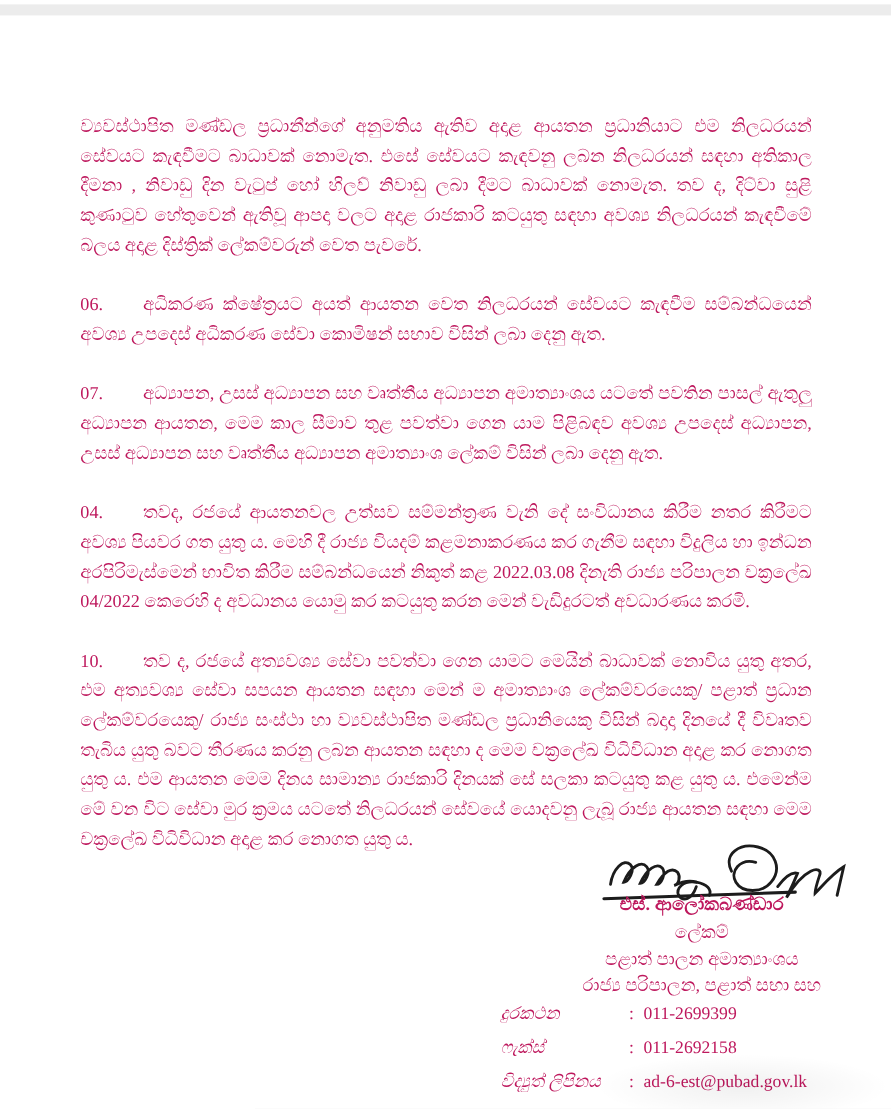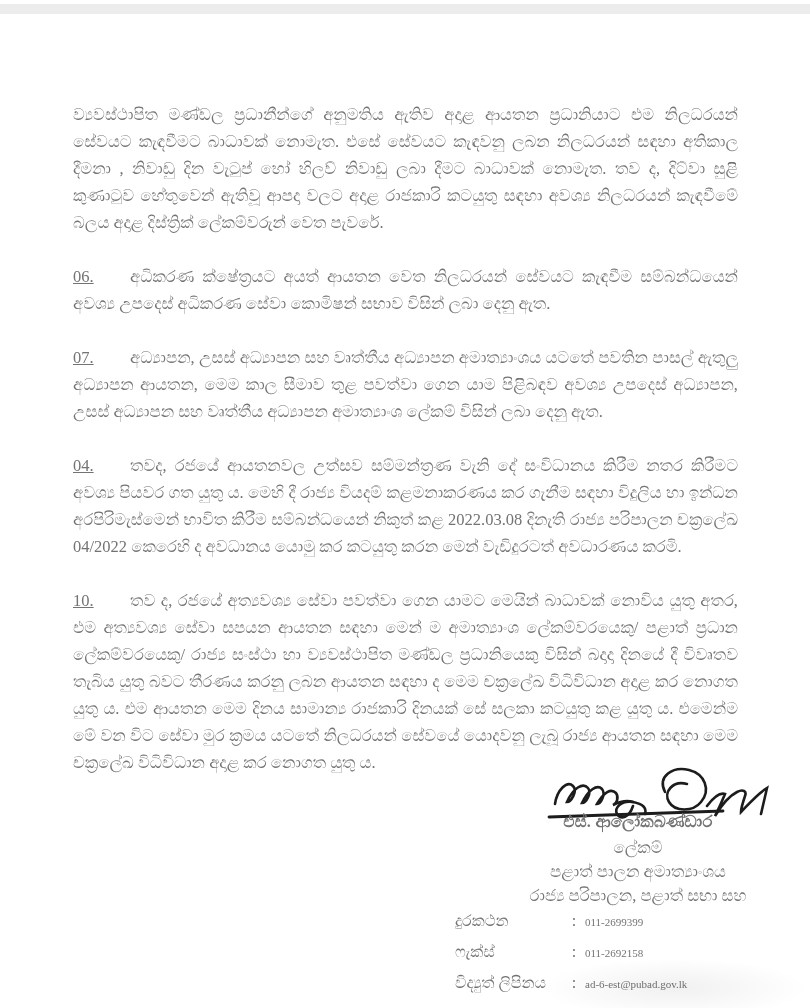--- a/index.html
+++ b/index.html
@@ -4,48 +4,48 @@
 <style>
   * { margin:0; padding:0; box-sizing:border-box; }
   html,body { background:#f4f4f4; }
   .page {
     position:relative;
     width:810px; height:1008px;
     margin:0 auto;
     background:#ffffff;
     overflow:hidden;
     font-family:"Liberation Serif","DejaVu Sans",serif;
-    color:#737373;
+    color:#be185d;
   }
   .top-band {
     position:absolute; top:4px; left:0; right:0; height:10px;
     background:#ececec;
   }
   .content {
     position:absolute; left:73px; top:101px; width:665px;
     font-size:16.5px; line-height:27px;
     text-align:justify;
   }
   .para { margin:0 0 27px 0; }
-  .numpara .pnum { display:inline-block; width:57px; text-align:left;text-decoration:underline; }
+  .numpara .pnum { display:inline-block; width:57px; text-align:left; }
   .sig-block {
     position:absolute; left:463px; top:762px; width:350px;
     text-align:center; font-size:16.5px; line-height:24px;
   }
   .sig-svg { display:block; margin:0 0 -14px 84px; }
   .sig-name { font-weight:600; letter-spacing:0.2px; }
   .sig-title { margin-top:2px; }
   .contact {
     position:absolute; left:455px; top:912px; width:330px;
     font-size:16px;
   }
   .contact-row { display:flex; align-items:baseline; height:31px; }
-  .contact-label { width:108px; text-align:left; }
+  .contact-label { width:108px; text-align:left;font-style:italic; }
   .contact-colon { width:22px; text-align:center; }
-  .contact-value { font-size:11px; }
+  .contact-value { font-size:16px; }
   .bottom-shadow {
     position:absolute; left:540px; top:958px; width:270px; height:50px;
     background:radial-gradient(ellipse at 50% 60%, rgba(0,0,0,0.06), rgba(0,0,0,0) 70%);
     pointer-events:none;
   }
   .sig-path { fill:none; stroke:#1c1c1c; stroke-width:2.6; stroke-linecap:round; }
   .sig-line { stroke:#1c1c1c; stroke-width:2.8; stroke-linecap:round; }
 </style>
 </head>
 <body>

